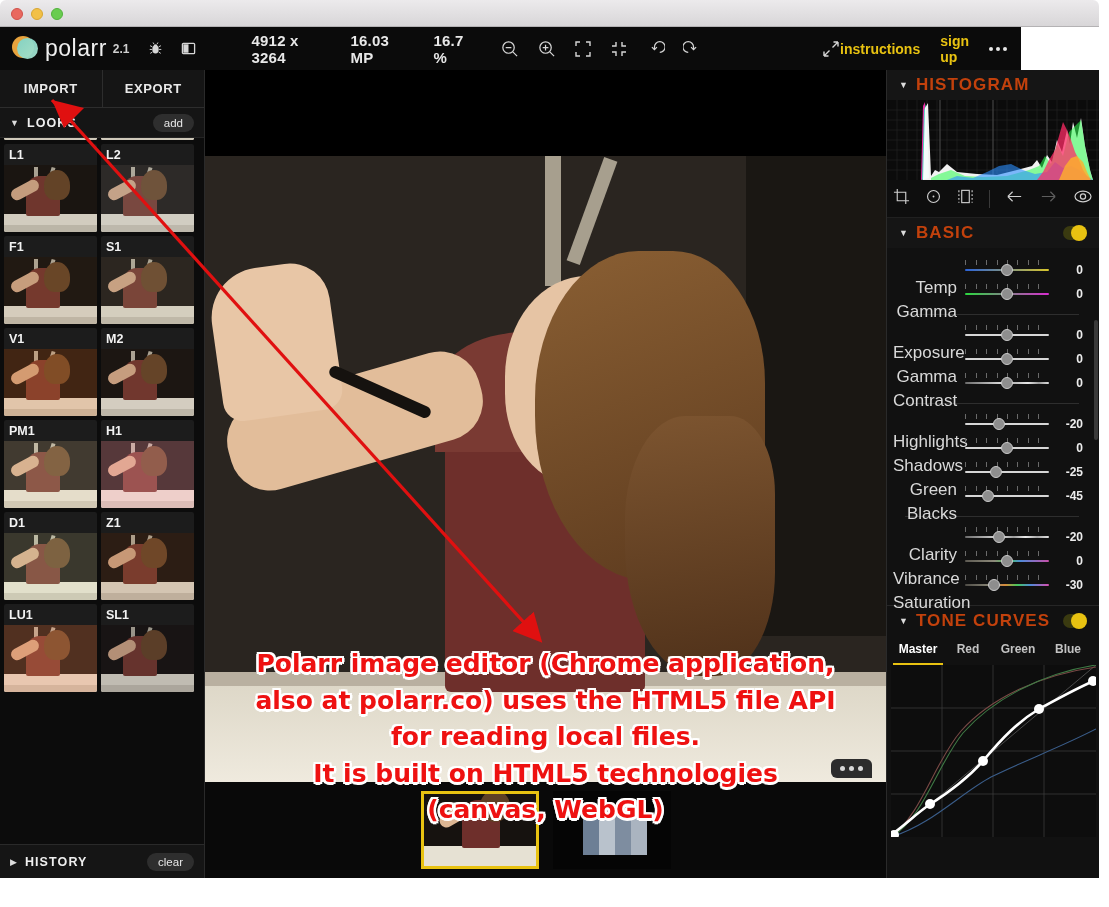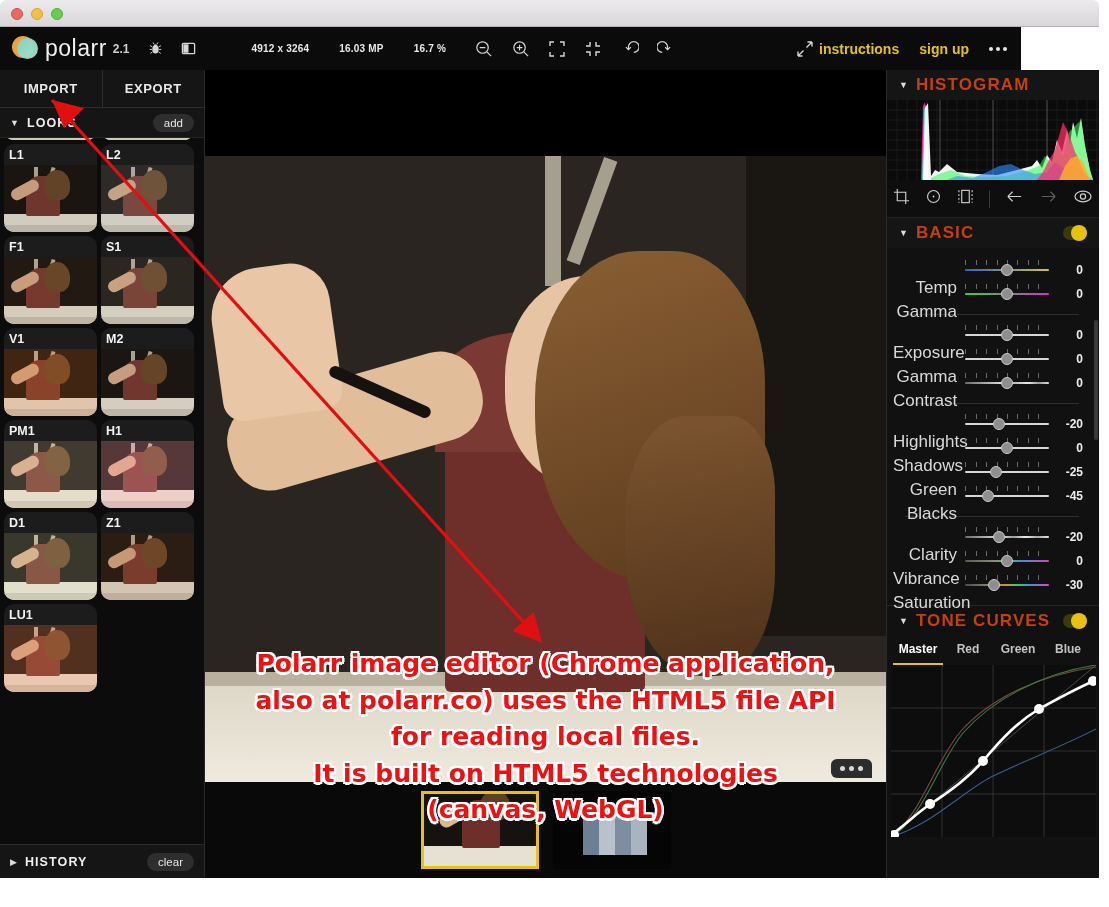--- a/index.html
+++ b/index.html
@@ -32,21 +32,21 @@
   .logo-wrap{display:flex;align-items:center;margin-left:12px;}
   .logo-mark{position:relative;width:26px;height:26px;}
   .logo-mark .c1{position:absolute;left:0;top:0;width:22px;height:22px;border-radius:50%;
     background:#e8a33d;}
   .logo-mark .c2{position:absolute;left:5px;top:2px;width:21px;height:21px;border-radius:50%;
     background: linear-gradient(135deg,#7fd4c8,#a6e3cf); mix-blend-mode:normal; opacity:.95;}
   .brand{color:#f0f0f0;font-size:23px;letter-spacing:.5px;margin-left:7px;font-weight:300;}
   .brandver{color:#cfcfcf;font-size:12px;font-weight:700;margin-left:6px;}
   .tb-icon{color:#cfcfcf;margin-left:18px;display:flex;align-items:center;justify-content:center;}
   .tb-meta{display:flex;align-items:center;margin-left:56px;gap:30px;}
-  .tb-meta span{color:#e8e8e8;font-size:10px;font-weight:700;letter-spacing:.2px;}
+  .tb-meta span{color:#e8e8e8;font-size:15px;font-weight:700;letter-spacing:.2px;}
   .tb-tools{display:flex;align-items:center;margin-left:28px;gap:18px;}
   .tb-right{margin-left:auto;display:flex;align-items:center;gap:20px;margin-right:14px;}
   .tb-link{color:#e8c211;font-size:14px;font-weight:700;}
   .dots3{display:flex;gap:3px;align-items:center;}
   .dots3 i{width:4px;height:4px;border-radius:50%;background:#e8e8e8;display:block;}
   .expand-ico{margin-left:120px;color:#cfcfcf;}
 
   
   .left {
     position:absolute; left:0; top:70px; width:205px; height:808px;
@@ -58,21 +58,21 @@
     font-size:13px;font-weight:700;letter-spacing:.6px;}
   .ie-btn.first{border-right:1px solid #2d2d2d;}
   .sec-head{height:30px;display:flex;align-items:center;padding:0 10px;background:#151515;
     border-bottom:1px solid #242424;}
   .caret{color:#dcdcdc;font-size:9px;margin-right:8px;}
   .sec-title{color:#efefef;font-size:12.5px;font-weight:700;letter-spacing:1.1px;}
   .pill{margin-left:auto;background:#2e2e2e;color:#e6e6e6;font-size:11.5px;
     border-radius:10px;padding:3px 11px;}
   .looks-scroll{flex:1;overflow:hidden;position:relative;background:#0c0c0c;padding:0 4px;}
   .looks-grid{display:flex;flex-wrap:wrap;gap:4px;margin-top:-18px;}
-  .look{width:93px;background:#1c1c1c;border-radius:10px;overflow:hidden;}
+  .look{width:93px;background:#1c1c1c;border-radius:2px;overflow:hidden;}
   .look-name{color:#f2f2f2;font-size:12.5px;font-weight:700;padding:4px 0 3px 5px;}
   .look-img{width:93px;height:67px;position:relative;overflow:hidden;background:#0a0a0a;}
   .look-img .sky{position:absolute;inset:0;background:#1b1714;}
   .look-img .ground{position:absolute;left:0;right:0;bottom:0;height:18px;background:#e8e3d5;}
   .look-img .ground2{position:absolute;left:0;right:0;bottom:0;height:7px;background:#cfc9ba;}
   .look-img .figure{position:absolute;left:22px;bottom:16px;width:34px;height:40px;
     background:#7a3c33;border-radius:14px 10px 2px 2px;}
   .look-img .hair{position:absolute;left:40px;bottom:32px;width:26px;height:30px;
     background:#6d4a2c;border-radius:50% 50% 40% 40%;}
   .look-img .arm{position:absolute;left:6px;bottom:36px;width:30px;height:12px;
@@ -466,20 +466,34 @@
               <div class="pole"></div>
               <div class="pole2"></div>
               <div class="ground"></div>
               <div class="ground2"></div>
               <div class="figure"></div>
               <div class="hair"></div>
               <div class="arm"></div>
               <div class="tint" style="background:rgba(235,120,70,0.26)"></div>
             </div>
           </div>
+          <div class="look">
+            <div class="look-name">SL1</div>
+            <div class="look-img">
+              <div class="sky"></div>
+              <div class="pole"></div>
+              <div class="pole2"></div>
+              <div class="ground"></div>
+              <div class="ground2"></div>
+              <div class="figure"></div>
+              <div class="hair"></div>
+              <div class="arm"></div>
+              <div class="tint" style="background:rgba(10,10,20,0.18)"></div>
+            </div>
+          </div>
         </div>
     </div>
 
     <div class="hist-foot">
       <span class="caret-r">▶</span>
       <span class="sec-title">HISTORY</span>
       <span class="pill">clear</span>
     </div>
   </div>
 

